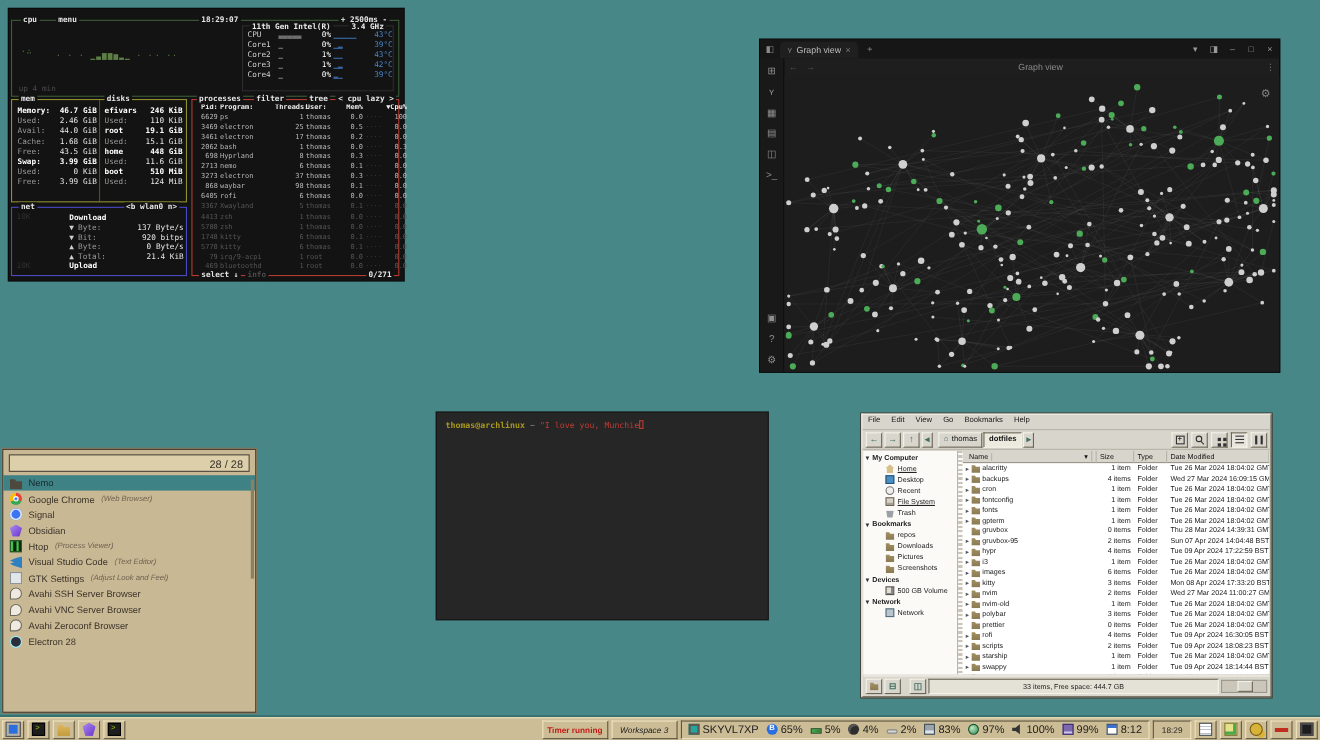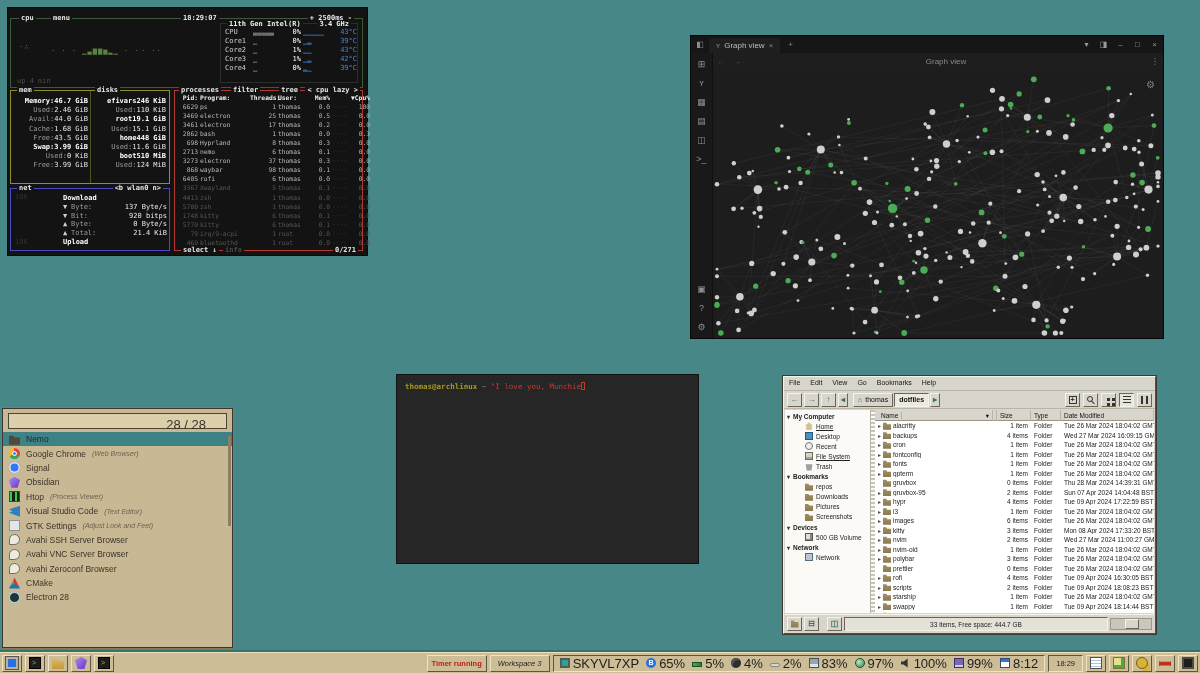--- a/index.html
+++ b/index.html
@@ -17,21 +17,21 @@
   .blabel { position:absolute; top:-5px; background:#131313; padding:0 2px; font-weight:bold; color:#e6e6e6; line-height:9px; }
   .bfoot  { position:absolute; bottom:-5px; background:#131313; padding:0 2px; font-weight:bold; color:#e6e6e6; line-height:9px; }
   .dimtxt { color:#4c4c4c; }
   .cpu-graph-line { position:absolute; color:#5d7f46; letter-spacing:1px; }
   .cpu-info { position:absolute; right:4px; top:4px; width:138px; height:60px; border:1px solid #2c2c2c; }
   .ci-head { display:flex; justify-content:space-between; padding:0 6px; margin-top:-4px; }
   .ci-head span { background:#131313; padding:0 2px; font-weight:bold; color:#ededed; }
   .ci-row { display:grid; grid-template-columns:26px 28px 18px 28px 24px; gap:2px; line-height:9px; padding:0 4px; }
   .ci-row .nm{color:#cfcfcf}.ci-row .bar{color:#6e6e6e;overflow:hidden}.ci-row .pct{text-align:right;color:#fff}
   .ci-row .tg{color:#35639e;overflow:hidden}.ci-row .tmp{text-align:right;color:#4a86c7}
-  .kv { display:flex; justify-content:flex-end; line-height:9.2px; }
+  .kv { display:flex; justify-content:space-between; line-height:9.2px; }
   .kv .l{color:#9a9a9a}.kv .v{color:#e8e8e8}
   .kv.bold .l,.kv.bold .v{color:#fff;font-weight:bold}
   .memcol { position:absolute; top:6px; left:5px; width:72px; }
   .diskcol{ position:absolute; top:6px; left:84px; width:71px; }
   .memdiv { position:absolute; top:0; bottom:0; left:79px; width:1px; background:#8f8f2e; opacity:.5; }
   .net-body { position:absolute; left:52px; top:5px; width:104px; }
   .net-row { display:flex; line-height:8.8px; }
   .net-row .ar{width:8px;color:#cfcfcf}.net-row .l{width:34px;color:#9a9a9a}.net-row .v{flex:1;text-align:right;color:#e8e8e8}
   .net-hdr { font-weight:bold; color:#fff; line-height:8.8px; }
   .net-axis { position:absolute; left:4px; color:#303030; }
@@ -64,21 +64,21 @@
   
   .kitty { left:397px; top:375px; width:301px; height:188px; background:#262626; box-shadow:0 0 0 1px #131313; font-family:"DejaVu Sans Mono",monospace; font-size:7.5px; padding:7px 8px; }
   .k-user { color:#a89820; font-weight:bold; }
   .k-sep  { color:#8a8a7a; }
   .k-cmd  { color:#c03b32; }
   .k-cursor { display:inline-block; width:4px; height:8px; border:1px solid #c03b32; vertical-align:-1px; }
 
   
   .rofi { left:2px; top:408px; width:231px; height:240px; background:#c9b894; border:1px solid #3c362e; box-shadow:0 0 0 1px #857a5e; }
   .rf-input { margin:4px 5px 3px 5px; height:16px; background:#dccfa9; border:1px solid #4a443a; position:relative; }
-  .rf-counter { position:absolute; right:20px; top:3px; font-size:13px; color:#3a342c; }
+  .rf-counter { position:absolute; right:5px; top:3px; font-size:10px; color:#3a342c; }
   .rf-list { position:relative; }
   .rf-item { display:flex; align-items:center; height:14.4px; padding:0 6px; gap:6px; }
   .rf-item.sel { background:#3f8285; }
   .rf-name { font-size:8.5px; color:#3a332a; }
   .rf-item.sel .rf-name { color:#17282a; }
   .rf-desc { font-size:7px; font-style:italic; color:#6e6250; }
   .rf-scroll { position:absolute; right:1px; top:27px; width:3px; height:90px; background:#8b7f64; }
   .ic11 { width:11px; height:11px; flex:0 0 11px; display:inline-block; position:relative; }
 
   
@@ -142,21 +142,21 @@
   .icon-fi-drive{background:#e2ded2;border:1px solid #555;box-shadow:inset -2px -1px 0 #888}
   .icon-fi-network{background:#b9c6cf;border:1px solid #566f7e}
 
   
   .taskbar { position:absolute; left:0; bottom:0; width:1200px; height:21px; background:#cdbd96; border-top:1px solid #ece0bd; box-shadow:0 -2px 0 #39716f; display:flex; align-items:center; padding:0 2px; gap:3px; }
   .tb-btn { height:17px; display:flex; align-items:center; justify-content:center; gap:3px; padding:0 3px; background:#cdbd96; border:1px solid; border-color:#efe4c2 #5f5640 #5f5640 #efe4c2; font-size:7.5px; color:#222; }
   .tb-btn.w64 { min-width:60px; }
   .timer-label { color:#c11b17; font-weight:bold; }
   .tray { display:flex; align-items:center; gap:7px; height:17px; padding:0 6px; border:1px solid; border-color:#5f5640 #efe4c2 #efe4c2 #5f5640; }
   .tray-item { display:flex; align-items:center; gap:3px; }
-  .tray-label { font-size:13px; color:#1d1d1d; }
+  .tray-label { font-size:10px; color:#1d1d1d; }
   .ic10 { width:10px; height:10px; display:inline-block; position:relative; }
   .clockbox { height:17px; display:flex; align-items:center; padding:0 7px; border:1px solid; border-color:#5f5640 #efe4c2 #efe4c2 #5f5640; font-size:7.5px; color:#1d1d1d; }
   .ic12 { width:12px; height:12px; display:inline-block; position:relative; }
 
   
   .icon-ti-network{background:#25a5a0;border:2px solid #5a5a52}
   .icon-ti-bluetooth{border-radius:50%;background:#2a6fe0}
   .icon-ti-bluetooth::after{content:"B";position:absolute;inset:0;text-align:center;font-size:7px;line-height:10px;color:#fff;font-weight:bold}
   .icon-ti-memory{height:5px!important;margin-top:2px;background:linear-gradient(90deg,#3faf4f,#2a7f3a);border:1px solid #1c4f24}
   .icon-ti-fan{border-radius:50%;background:#2e2e2e;box-shadow:inset 2px 2px 0 #555}
@@ -1259,25 +1259,20 @@
         <span class="rf-desc"></span>
       </div>
 
       <div class="rf-item">
         <span class="ic11 icon-app-avahi"></span>
         <span class="rf-name">Avahi Zeroconf Browser</span>
         <span class="rf-desc"></span>
       </div>
 
 
-      <div class="rf-item">
-        <span class="ic11 icon-app-cmake"></span>
-        <span class="rf-name">CMake</span>
-        <span class="rf-desc"></span>
-      </div>
 
       <div class="rf-item">
         <span class="ic11 icon-app-electron"></span>
         <span class="rf-name">Electron 28</span>
         <span class="rf-desc"></span>
       </div>
     </div>
   <div class="rf-scroll"></div>
 </div>
 

